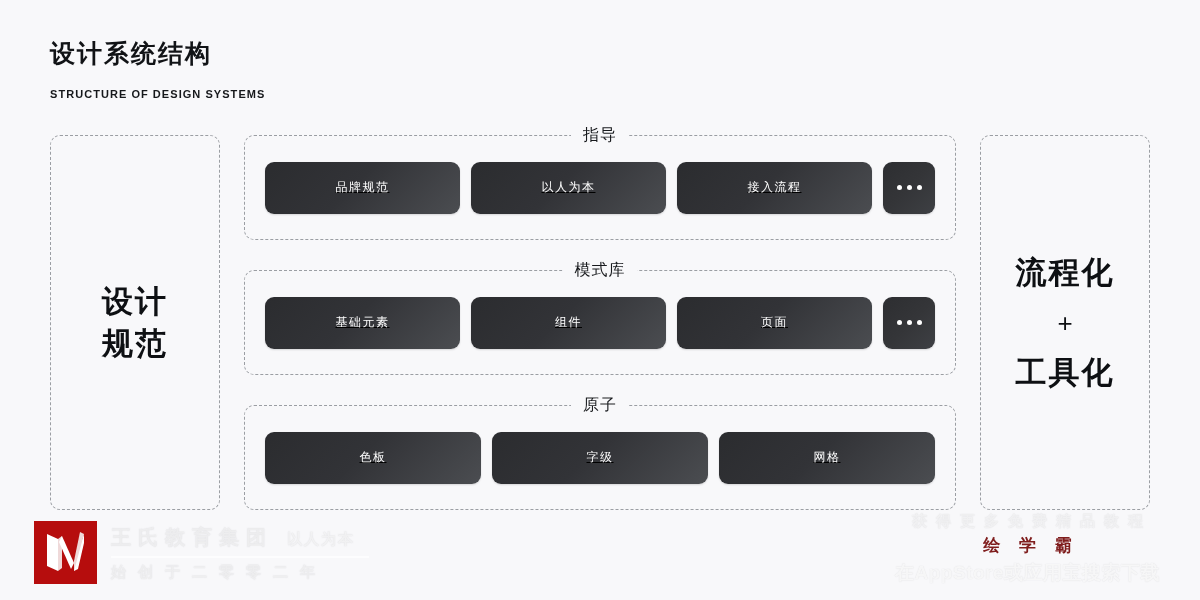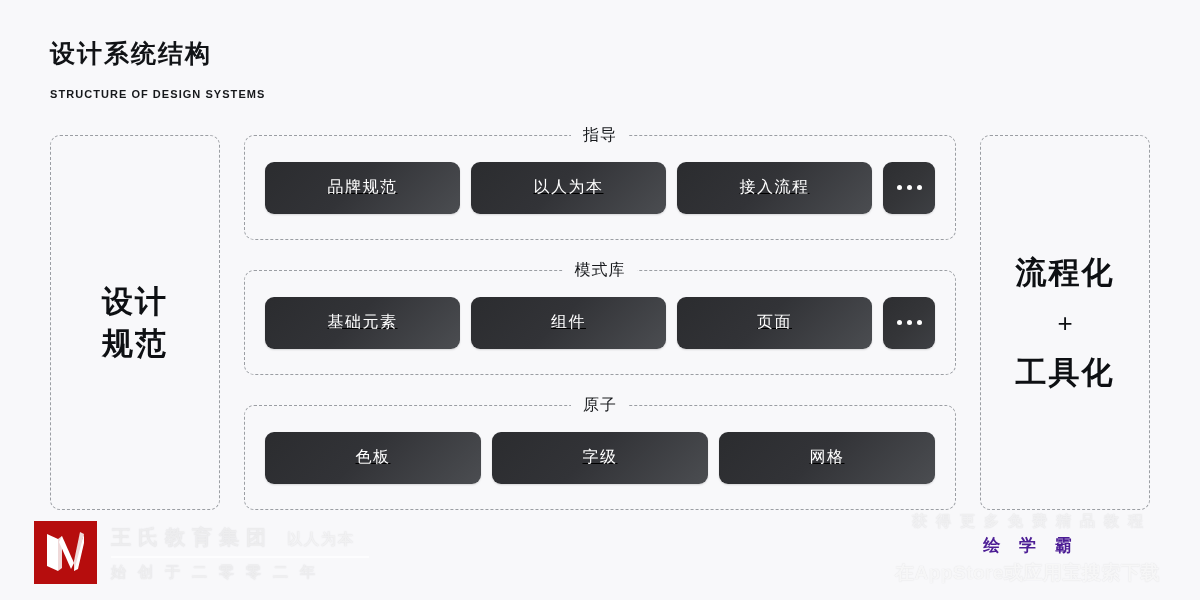--- a/index.html
+++ b/index.html
@@ -77,21 +77,21 @@
     width: 100%;
   }
 
   
   .chip {
     height: 52px;
     border-radius: 9px;
     background: linear-gradient(135deg, #2b2c2f 0%, #323337 45%, #4b4d51 100%);
     color: #ffffff;
     display: flex; align-items: center; justify-content: center;
-    font-size: 16px; letter-spacing: 1.5px;
+    font-size: 12px; letter-spacing: 1.5px;
     box-shadow: 0 1px 2px rgba(0,0,0,0.14);
     flex: 1 1 0;
     user-select: none;
   }
   .chip.more {
     flex: 0 0 52px; width: 52px;
     background: linear-gradient(135deg, #2d2e31 0%, #343538 50%, #3e4044 100%);
     gap: 5px;
   }
   .chip.more .dot {
@@ -135,21 +135,21 @@
     display: flex; flex-direction: column; align-items: center; gap: 3px;
   }
   .wm-r-top {
     font-size: 15px; letter-spacing: 9px; font-weight: bold;
     color: rgba(255,255,255,0.66);
     text-shadow: 0 0 1px rgba(172,172,177,0.5);
     padding-left: 9px;
   }
   .wm-r-brand {
     font-size: 17px; font-weight: bold; letter-spacing: 7px;
-    color: #4c1d95; padding-left: 7px;
+    color: #7f1d1d; padding-left: 7px;
   }
   .wm-r-bottom {
     font-size: 19px; font-weight: bold; letter-spacing: 0.5px;
     color: rgba(255,255,255,0.78);
     text-shadow: 0 0 1px rgba(170,170,175,0.45);
   }
 </style>
 </head>
 <body>
 

